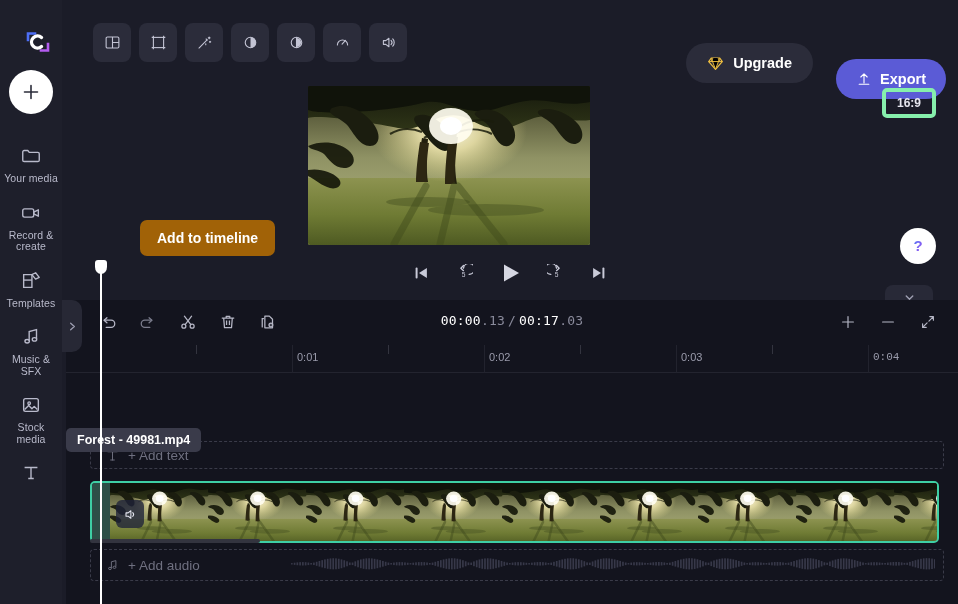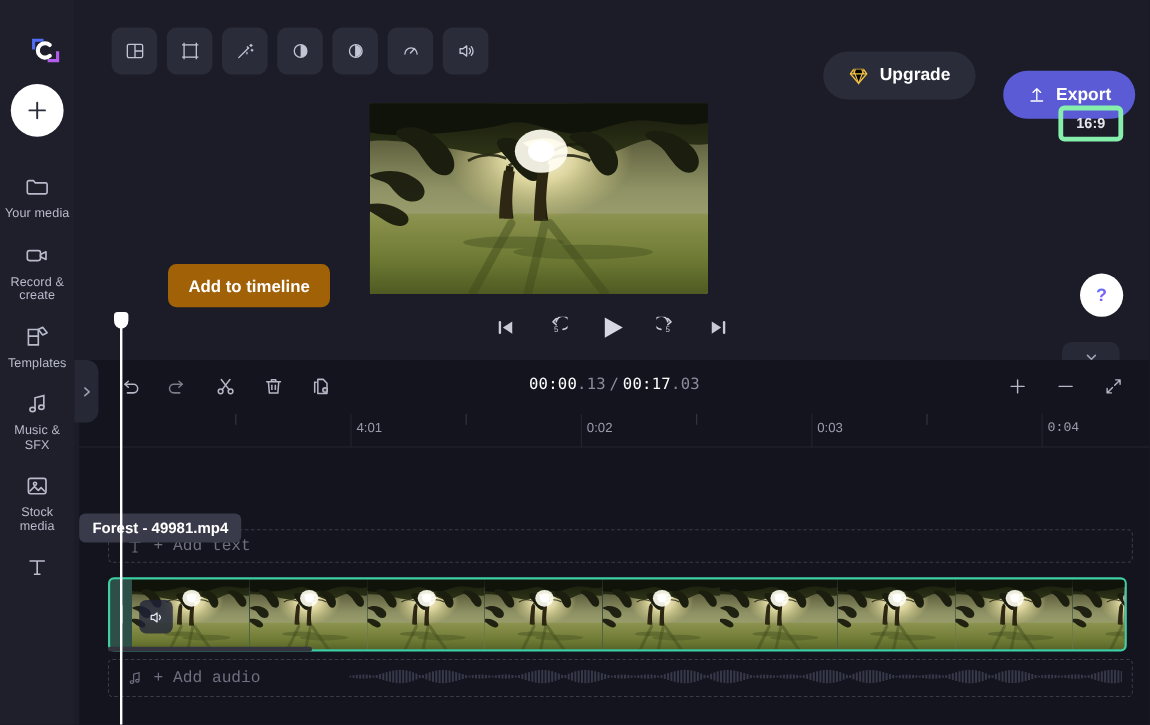--- a/index.html
+++ b/index.html
@@ -140,21 +140,21 @@
     position: absolute; top: 6px; font-size: 11px; color: #9a9bab;
     padding-left: 5px;
   }
 
   .tracks { position: absolute; left: 0; right: 0; top: 73px; bottom: 0; }
   .drop-track {
     position: absolute; left: 24px; right: 14px;
     border: 1px dashed #3a3b49; border-radius: 4px;
     display: flex; align-items: center; gap: 8px;
     padding-left: 14px; color: #6f7080; font-size: 13.5px;
-    cursor: pointer; overflow: hidden; font-family: Liberation Mono, monospace;
+    cursor: pointer; overflow: hidden;
   }
   .track-text { top: 68px; height: 28px; }
   .track-audio { top: 176px; height: 32px; }
   .wave { position: absolute; left: 200px; right: 8px; top: 0; bottom: 0; opacity: .5; }
 
   .clip {
     position: absolute; left: 24px; top: 108px;
     width: 849px; height: 62px;
     border: 2px solid #3ecfa4; border-radius: 5px;
     background: #1d3a35; overflow: hidden; cursor: pointer;
@@ -511,21 +511,21 @@
           </svg>
         </div>
       </div>
     </div>
 
     <div class="ruler" id="ruler">
         <div class="tick major" style="left: 34px;"></div>
         <div class="tick" style="left: 130px;"></div>
         <div class="tick major" style="left: 226px;"></div>
         <div class="tick" style="left: 322px;"></div>
-        <div class="tick-lbl" style="left: 226px;">4:01</div>
+        <div class="tick-lbl" style="left: 226px;">0:01</div>
         <div class="tick major" style="left: 418px;"></div>
         <div class="tick" style="left: 514px;"></div>
         <div class="tick-lbl" style="left: 418px;">0:02</div>
         <div class="tick major" style="left: 610px;"></div>
         <div class="tick" style="left: 706px;"></div>
         <div class="tick-lbl" style="left: 610px;">0:03</div>
         <div class="tick major" style="left: 802px;"></div>
         <div class="tick-lbl" style="left: 802px; font-family: Liberation Mono, monospace;">0:04</div>
       </div>
 

